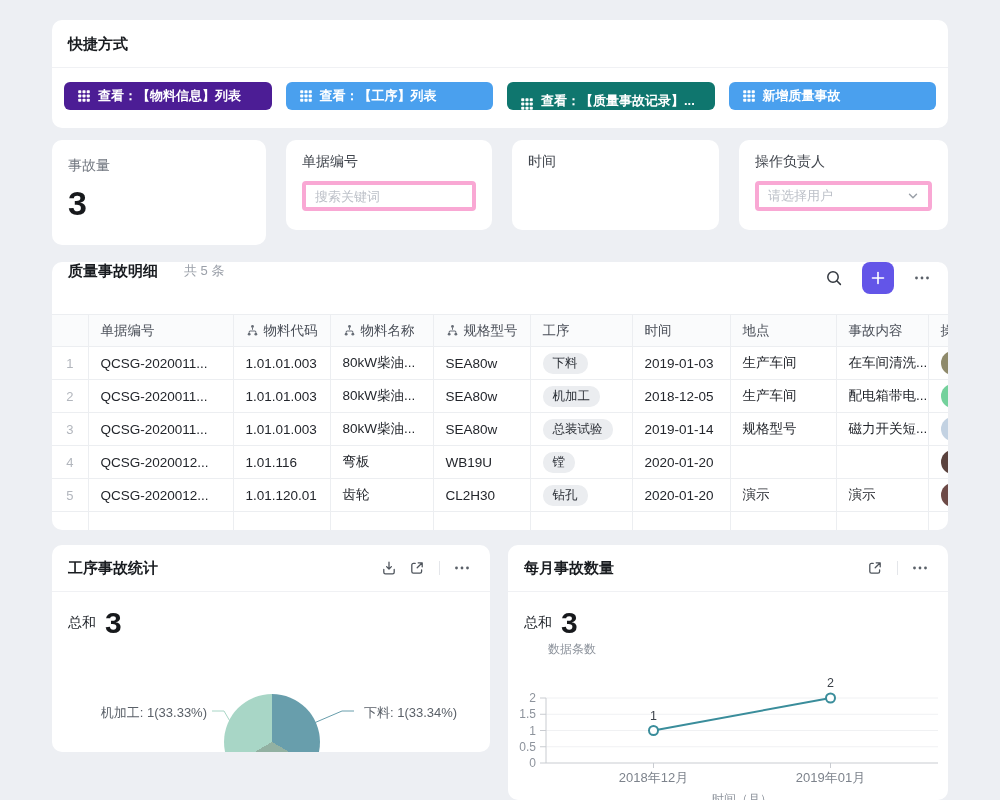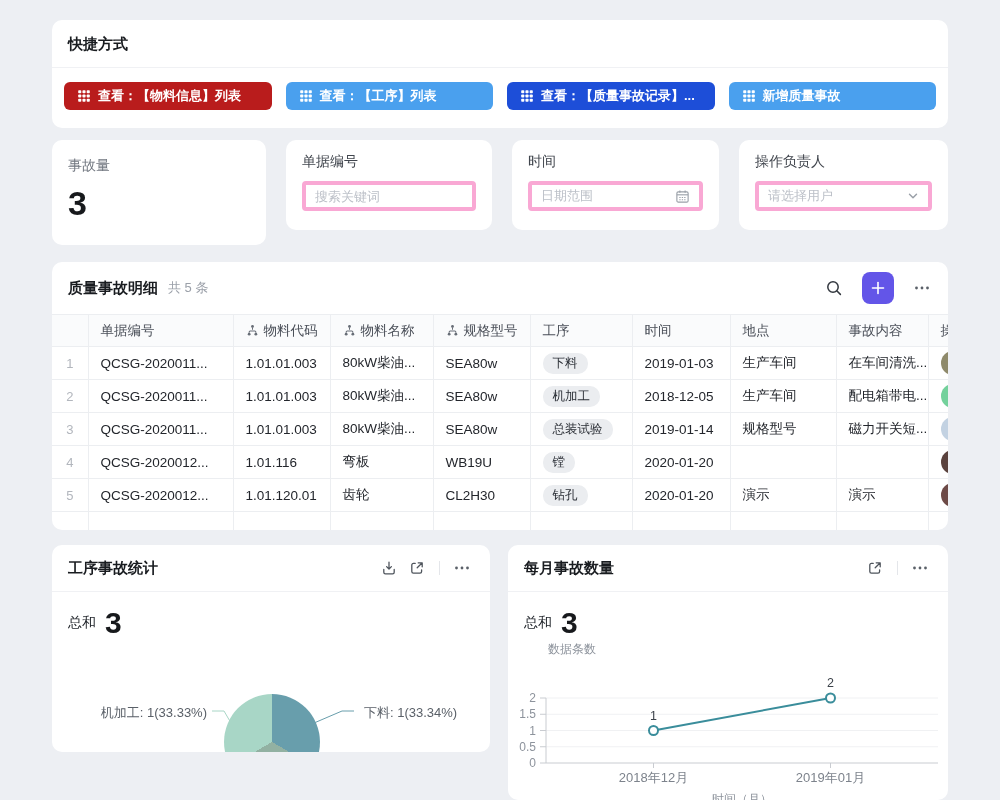--- a/index.html
+++ b/index.html
@@ -38,21 +38,21 @@
     margin-top:10px; height:30px; width:100%;
     border:4px solid #f9a8d4; border-radius:4px;
     display:flex; align-items:center; justify-content:space-between;
     padding:0 9px; font-size:13px; color:#bcc0c8; background:#fff;
   }
   input.f-input { display:block; font-family:inherit; color:#333; outline:none; }
   input.f-input::placeholder { color:#bcc0c8; }
 
   
   #card-table { left:52px; top:262px; width:896px; height:268px; overflow:hidden; }
-  .tbl-head { display:flex; align-items:center; height:52px; padding:0 12px 0 16px; }
+  .tbl-head { display:flex; align-items:flex-start; height:52px; padding:0 12px 0 16px;gap:16px; }
   .tbl-title { font-size:15px; font-weight:700; color:#191c20; }
   .tbl-count { font-size:13px; color:#9ba0a9; margin-left:10px; }
   .tbl-tools { margin-left:auto; display:flex; align-items:center; gap:8px; }
   .icon-btn { width:28px; height:28px; display:flex; align-items:center; justify-content:center; cursor:pointer; background:none; border:none; }
   .btn-plus { width:32px; height:32px; border-radius:8px; border:none; cursor:pointer; display:flex; align-items:center; justify-content:center; margin:0 6px; }
 
   table { position:absolute; left:0; top:52px; width:968px; table-layout:fixed; border-collapse:collapse; }
   th, td { border:1px solid #eceef1; padding:0 4px 0 12px; text-align:left; white-space:nowrap; overflow:hidden; font-weight:400; }
   th { height:32px; background:#fafbfc; font-size:13.5px; color:#4a4f58; }
   td { height:33px; font-size:13.5px; color:#23262c; }
@@ -81,21 +81,21 @@
 
   .y-axis-name { position:absolute; left:40px; top:96px; font-size:12px; color:#8d939c; }
   #line-svg { position:absolute; left:0; top:95px; }
 </style>
 </head>
 <body>
 
 <div class="card" id="card-shortcuts">
   <div class="sc-title">快捷方式</div>
   <div class="sc-buttons">
-    <button class="btn-blue" style="background: #b91c1c;">
+    <button class="btn-blue" style="background: #4c1d95;">
       <svg width="12" height="12" viewBox="0 0 12 12">
           <g fill="#fff">
             <rect x="0.2" y="0.2" width="3.1" height="3.1" rx="0.8"></rect>
             <rect x="4.45" y="0.2" width="3.1" height="3.1" rx="0.8"></rect>
             <rect x="8.7" y="0.2" width="3.1" height="3.1" rx="0.8"></rect>
             <rect x="0.2" y="4.45" width="3.1" height="3.1" rx="0.8"></rect>
             <rect x="4.45" y="4.45" width="3.1" height="3.1" rx="0.8"></rect>
             <rect x="8.7" y="4.45" width="3.1" height="3.1" rx="0.8"></rect>
             <rect x="0.2" y="8.7" width="3.1" height="3.1" rx="0.8"></rect>
             <rect x="4.45" y="8.7" width="3.1" height="3.1" rx="0.8"></rect>
@@ -113,21 +113,21 @@
             <rect x="0.2" y="4.45" width="3.1" height="3.1" rx="0.8"></rect>
             <rect x="4.45" y="4.45" width="3.1" height="3.1" rx="0.8"></rect>
             <rect x="8.7" y="4.45" width="3.1" height="3.1" rx="0.8"></rect>
             <rect x="0.2" y="8.7" width="3.1" height="3.1" rx="0.8"></rect>
             <rect x="4.45" y="8.7" width="3.1" height="3.1" rx="0.8"></rect>
             <rect x="8.7" y="8.7" width="3.1" height="3.1" rx="0.8"></rect>
           </g>
         </svg>
       <span>查看：【工序】列表</span>
     </button>
-    <button class="btn-blue" style="background: #1d4ed8;">
+    <button class="btn-blue" style="background: #0f766e; align-items: flex-end;">
       <svg width="12" height="12" viewBox="0 0 12 12">
           <g fill="#fff">
             <rect x="0.2" y="0.2" width="3.1" height="3.1" rx="0.8"></rect>
             <rect x="4.45" y="0.2" width="3.1" height="3.1" rx="0.8"></rect>
             <rect x="8.7" y="0.2" width="3.1" height="3.1" rx="0.8"></rect>
             <rect x="0.2" y="4.45" width="3.1" height="3.1" rx="0.8"></rect>
             <rect x="4.45" y="4.45" width="3.1" height="3.1" rx="0.8"></rect>
             <rect x="8.7" y="4.45" width="3.1" height="3.1" rx="0.8"></rect>
             <rect x="0.2" y="8.7" width="3.1" height="3.1" rx="0.8"></rect>
             <rect x="4.45" y="8.7" width="3.1" height="3.1" rx="0.8"></rect>
@@ -160,31 +160,20 @@
   <div class="stat-value">3</div>
 </div>
 
 <div class="card fcard" id="card-docno">
   <div class="f-label">单据编号</div>
   <input class="f-input" type="text" placeholder="搜索关键词" style="">
 </div>
 
 <div class="card fcard" id="card-time">
   <div class="f-label">时间</div>
-  <div class="f-input">
-    <span>日期范围</span>
-    <svg width="15" height="15" viewBox="0 0 16 16" fill="none" stroke="#9aa0a8" stroke-width="1.2">
-        <rect x="2" y="3" width="12" height="11" rx="1.5"></rect>
-        <line x1="2" y1="6.2" x2="14" y2="6.2"></line>
-        <line x1="5.2" y1="1.6" x2="5.2" y2="4"></line>
-        <line x1="10.8" y1="1.6" x2="10.8" y2="4"></line>
-        <line x1="4.6" y1="9" x2="11.4" y2="9" stroke-dasharray="1.4 1.2"></line>
-        <line x1="4.6" y1="11.4" x2="11.4" y2="11.4" stroke-dasharray="1.4 1.2"></line>
-      </svg>
-  </div>
 </div>
 
 <div class="card fcard" id="card-user">
   <div class="f-label">操作负责人</div>
   <div class="f-input">
     <span>请选择用户</span>
     <svg width="12" height="12" viewBox="0 0 12 12" fill="none" stroke="#9aa0a8" stroke-width="1.4" stroke-linecap="round" stroke-linejoin="round">
         <path d="M2.5 4.2 6 7.8 9.5 4.2"></path>
       </svg>
   </div>

